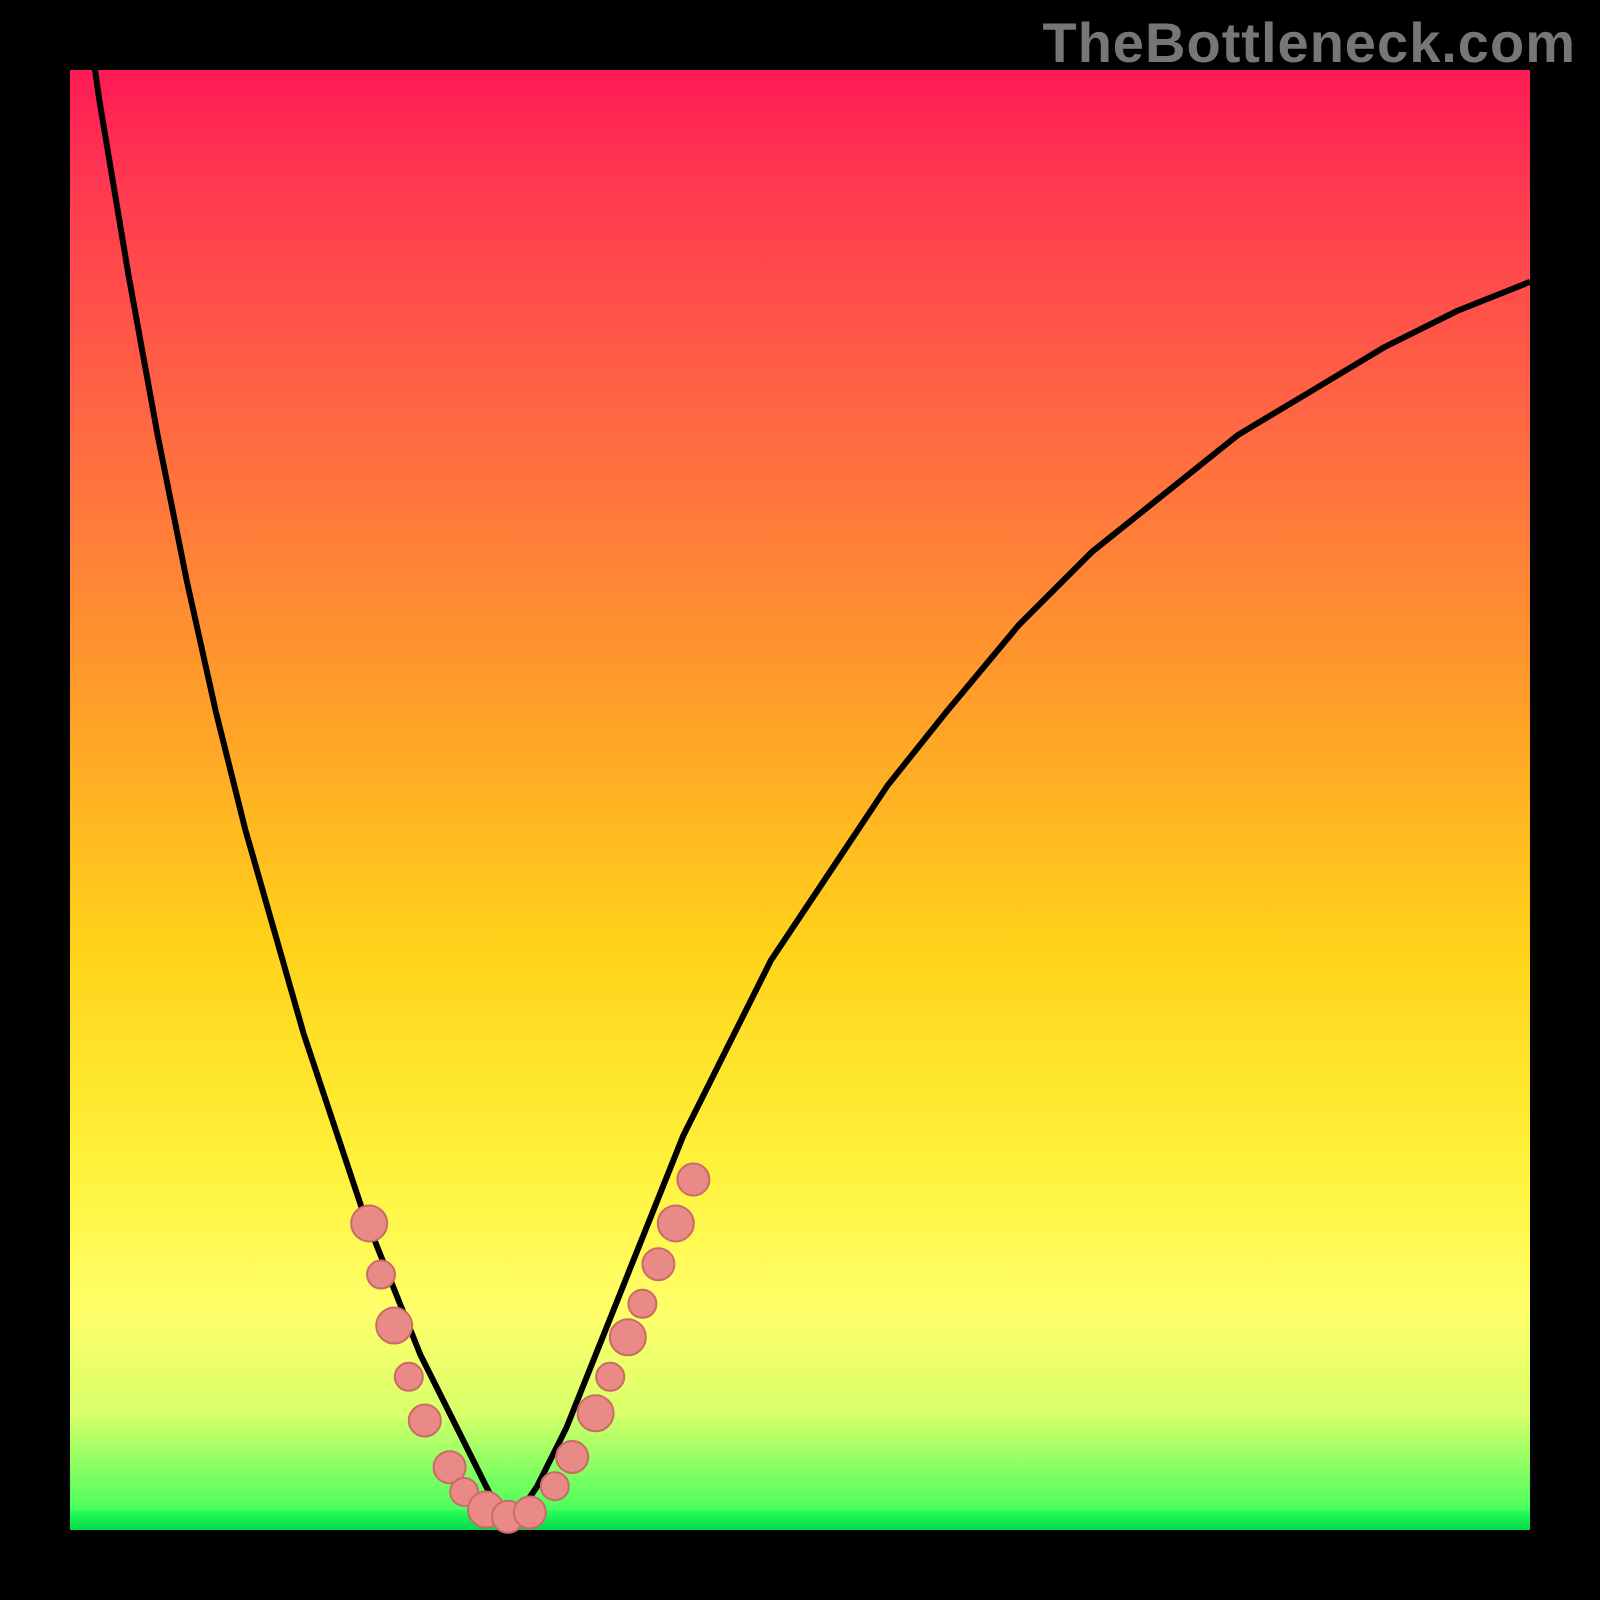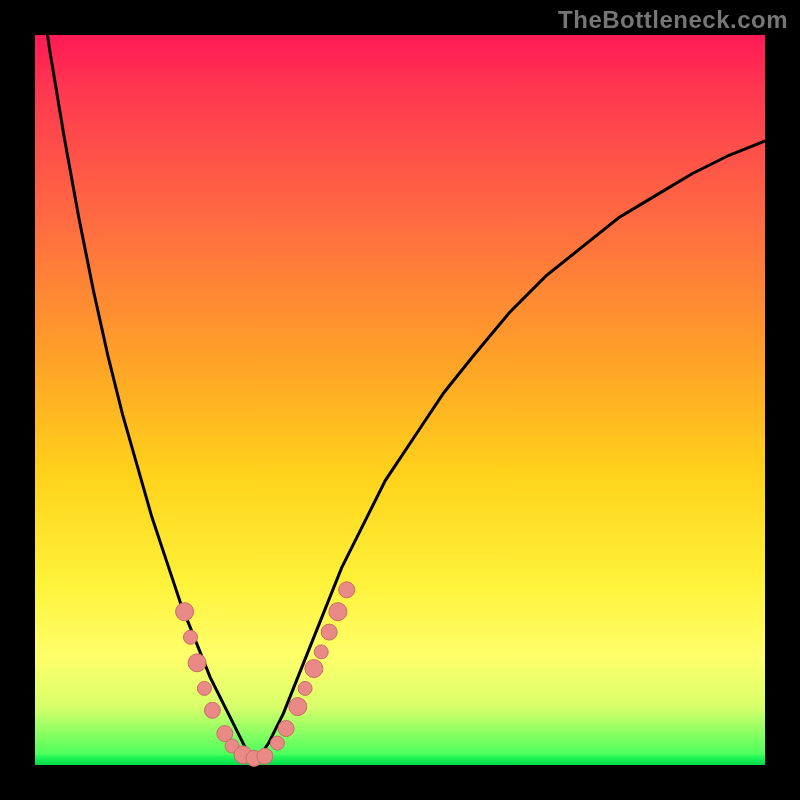--- a/index.html
+++ b/index.html
@@ -39,21 +39,21 @@
     top: 755px;
     width: 730px;
     height: 10px;
     background: linear-gradient(to bottom, #2dff5a 0%, #00d94a 100%);
   }
   .watermark {
     position: absolute;
     top: 6px;
     right: 12px;
     font-family: Arial, Helvetica, sans-serif;
-    font-size: 24px;
+    font-size: 28px;
     letter-spacing: 0.5px;
     color: #767676;
     font-weight: 600;
   }
   svg.overlay {
     position: absolute;
     left: 0;
     top: 0;
     width: 800px;
     height: 800px;

